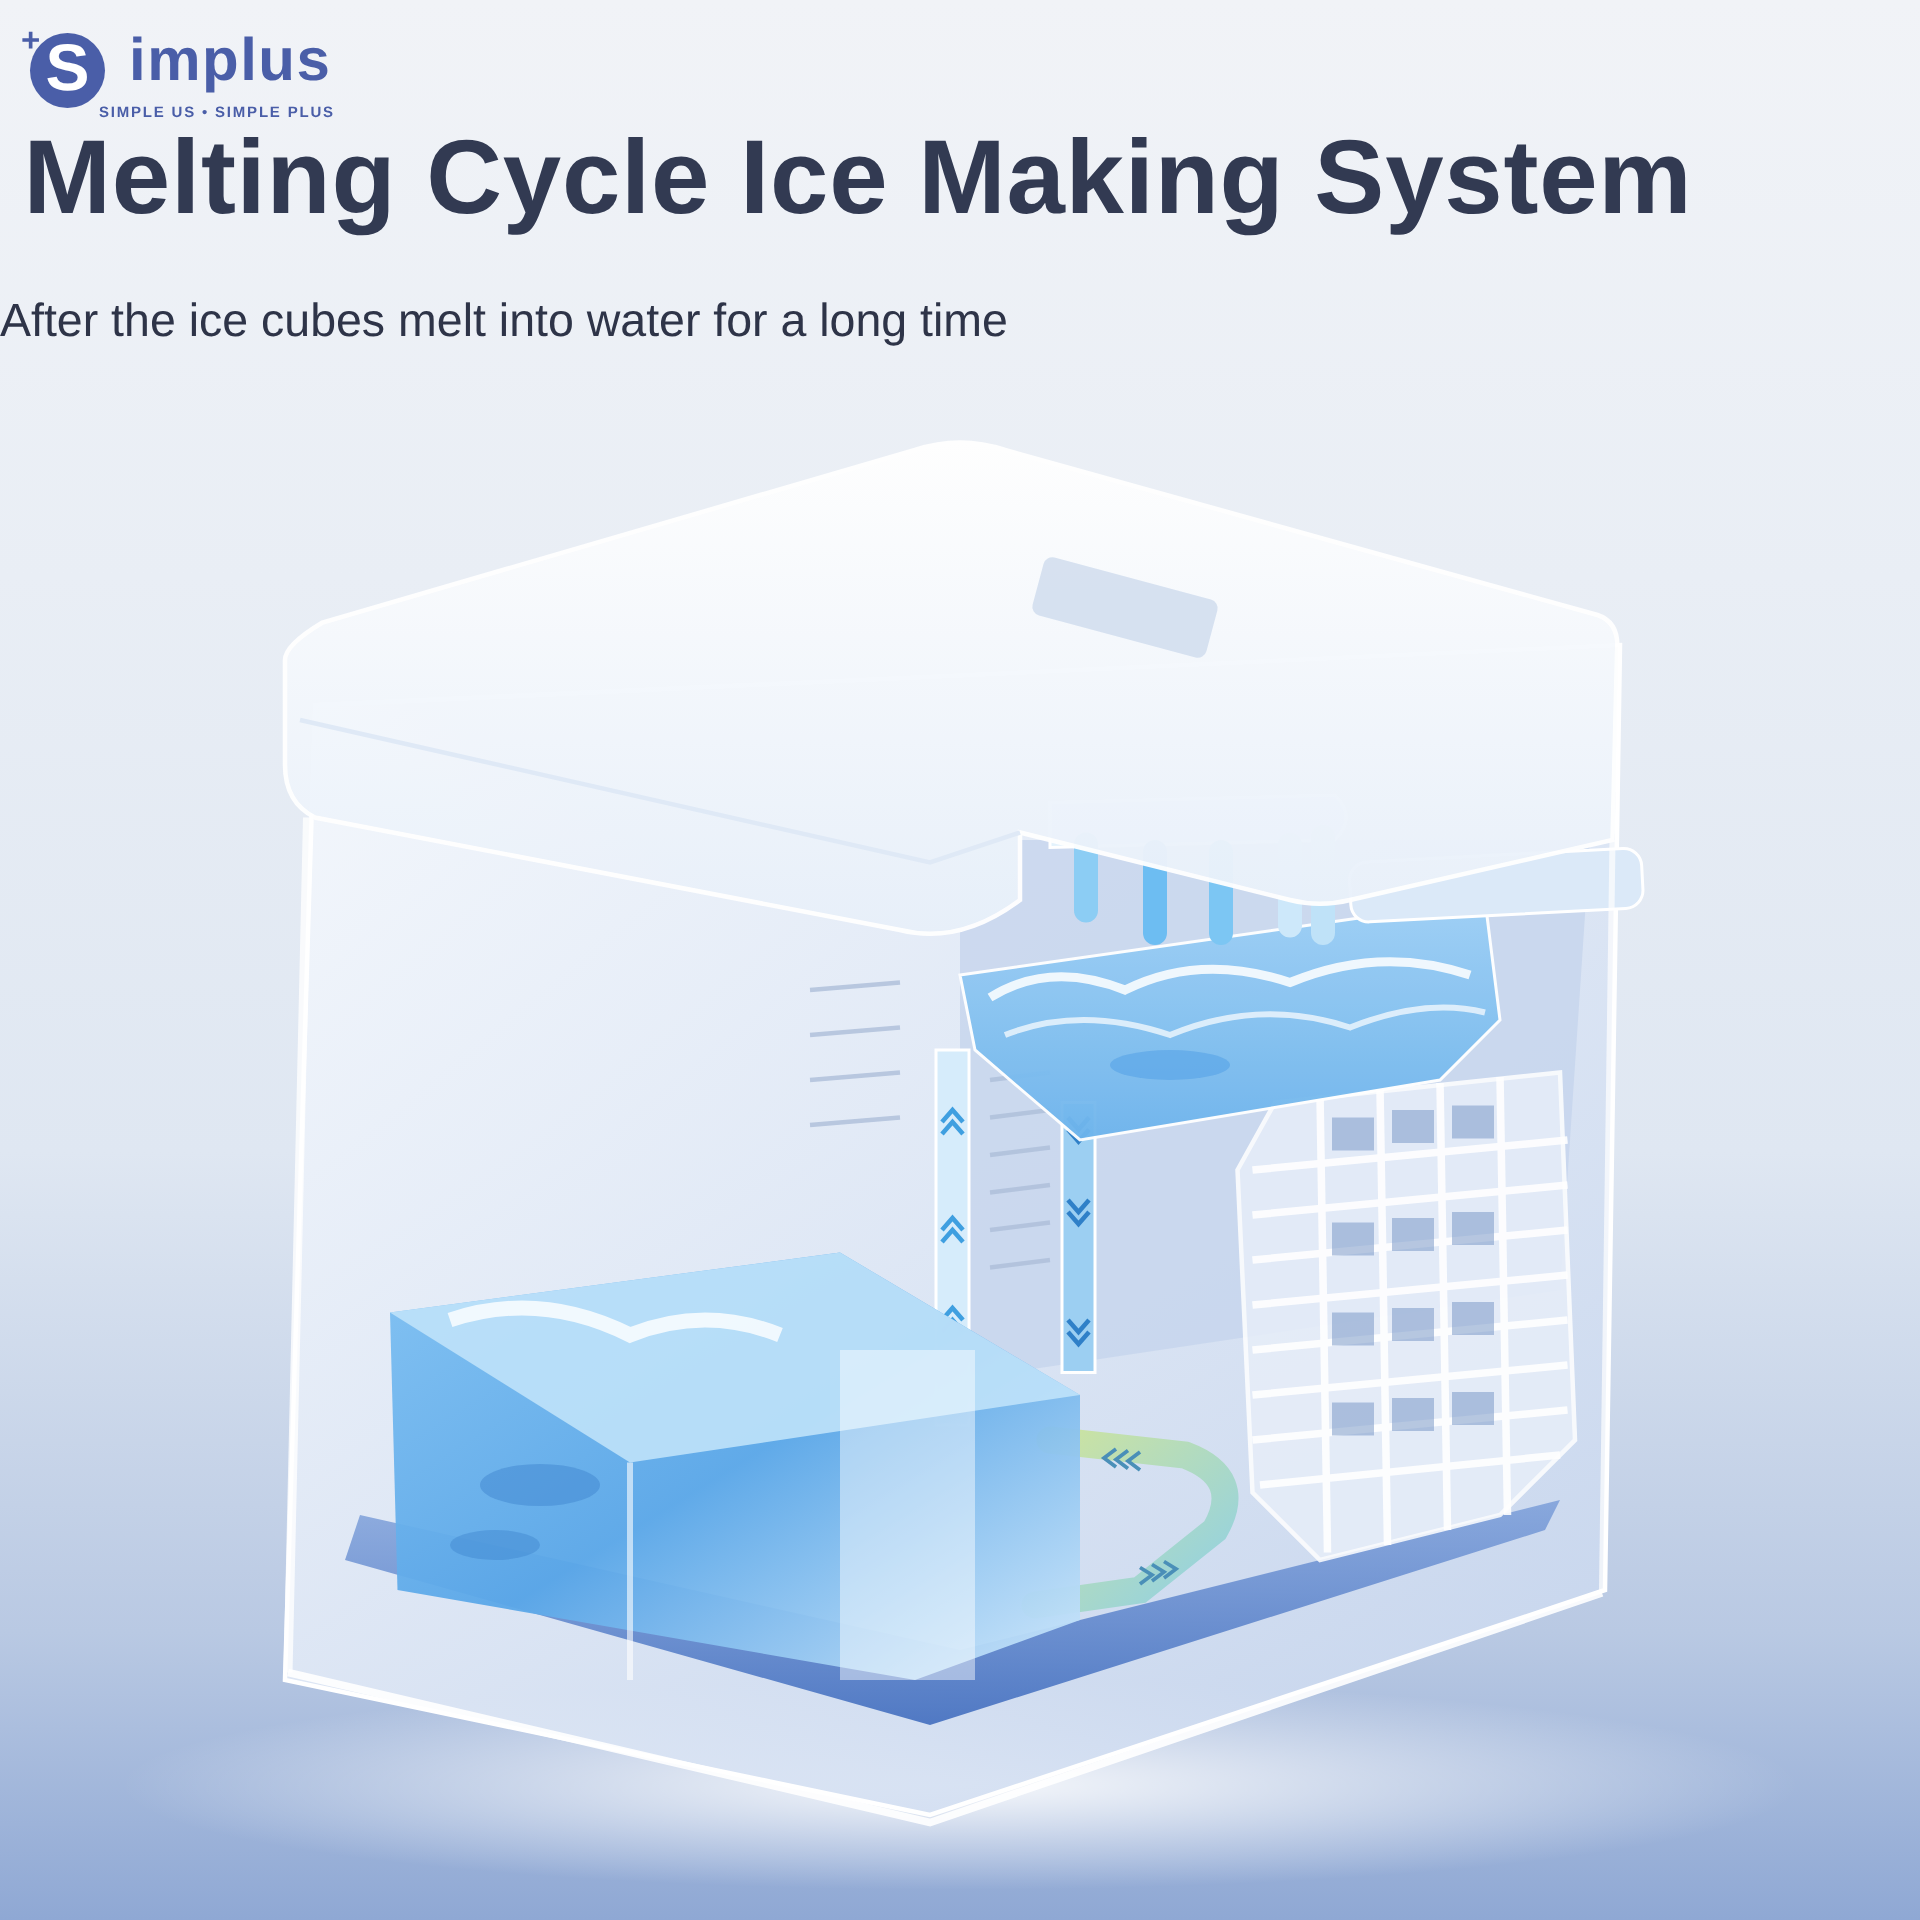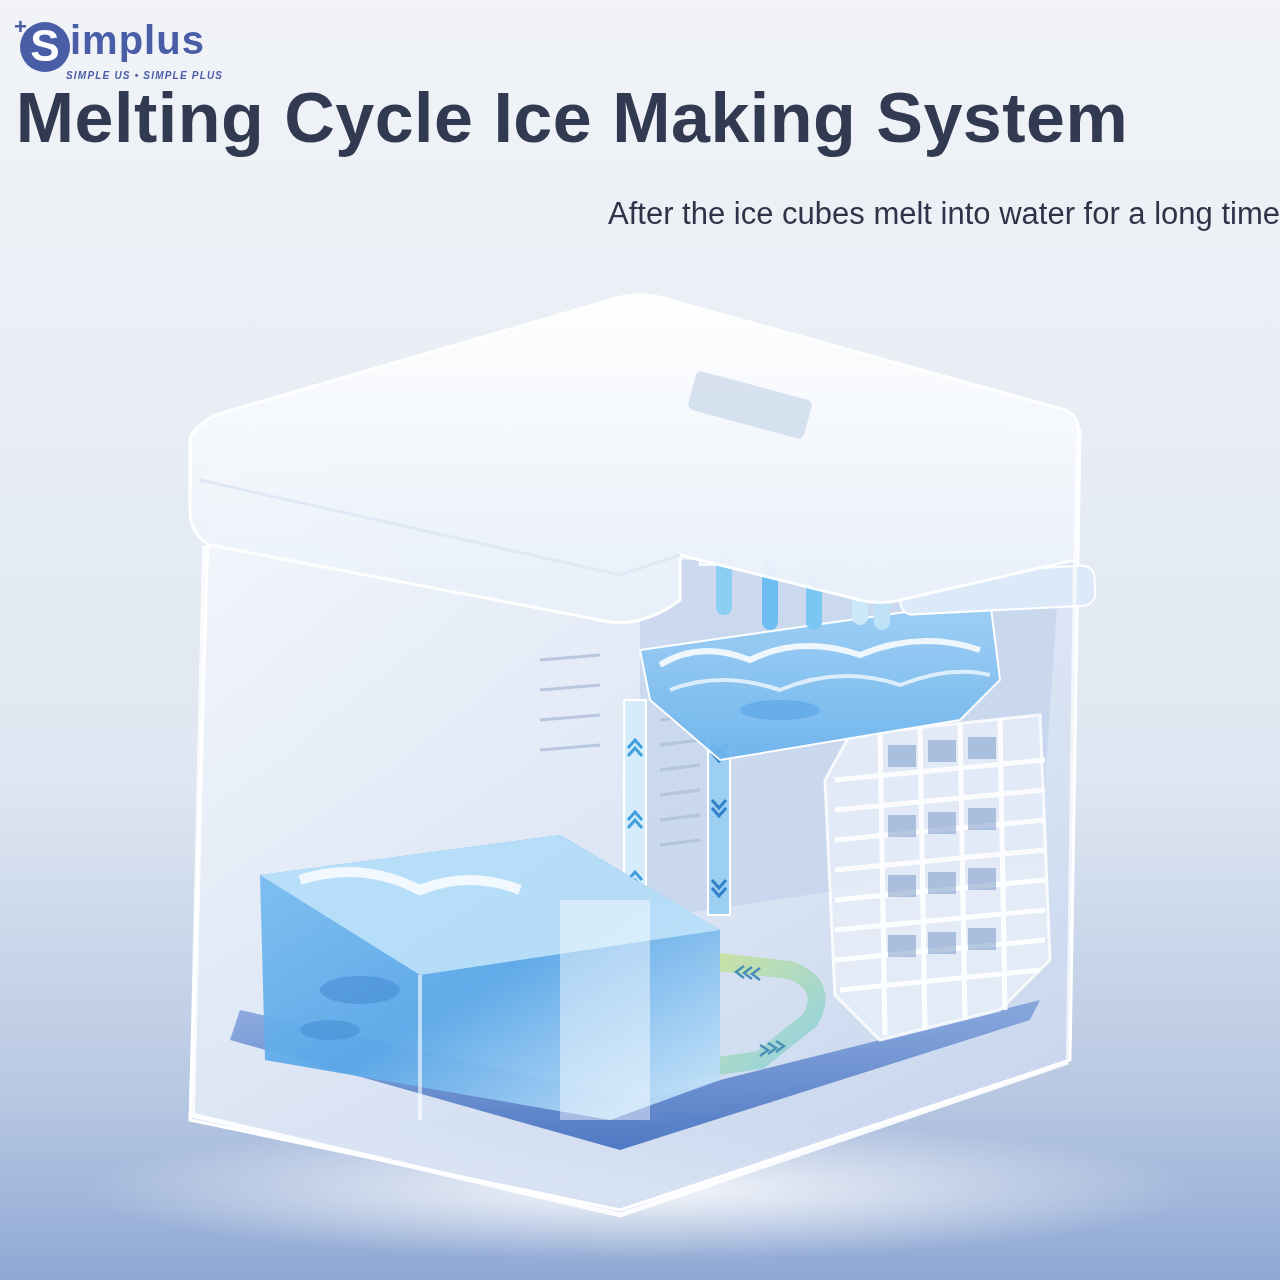--- a/index.html
+++ b/index.html
@@ -10,31 +10,31 @@
     }
     .logo { position: absolute; left: 14px; top: 18px; width: 220px; height: 70px; }
     .logo-badge {
       position: absolute; left: 6px; top: 4px; width: 50px; height: 50px; border-radius: 50%;
       background: #4a5ea8; color: #fff; font-weight: bold; font-size: 44px; line-height: 48px; text-align: center;
     }
     .logo-plus {
       position: absolute; left: 0; top: 0; color: #4a5ea8; font-weight: bold; font-size: 22px; line-height: 18px;
     }
     .logo-word {
-      position: absolute; left: 56px; top: 0; color: #4a5ea8; font-weight: bold; font-size: 40px; letter-spacing: 1px;
+      position: absolute; left: 72px; top: 0; color: #4a5ea8; font-weight: bold; font-size: 40px; letter-spacing: 1px;
     }
     .logo-tag {
-      position: absolute; left: 52px; top: 52px; color: #4a5ea8; font-size: 10px; letter-spacing: 1.2px; font-weight: bold; font-style: italic;
+      position: absolute; left: 52px; top: 52px; color: #4a5ea8; font-size: 10px; letter-spacing: 1.2px; font-weight: bold;
     }
     .title {
       position: absolute; left: 0; width: 1144px; top: 78px; text-align: center;
       color: #323a52; font-weight: bold; font-size: 70px; letter-spacing: 0.5px;
     }
     .subtitle {
-      position: absolute; left: 0; width: 1280px; top: 194px; text-align: right;
+      position: absolute; left: 0; width: 1280px; top: 194px; text-align: left;
       color: #2e3448; font-size: 31px; line-height: 40px;
     }
     .subtitle div { white-space: nowrap; }
     .scene { position: absolute; left: 0; top: 280px; width: 1280px; height: 1000px; }
     svg { display: block; }
   </style>
 </head>
 <body>
 
 <div class="logo">

